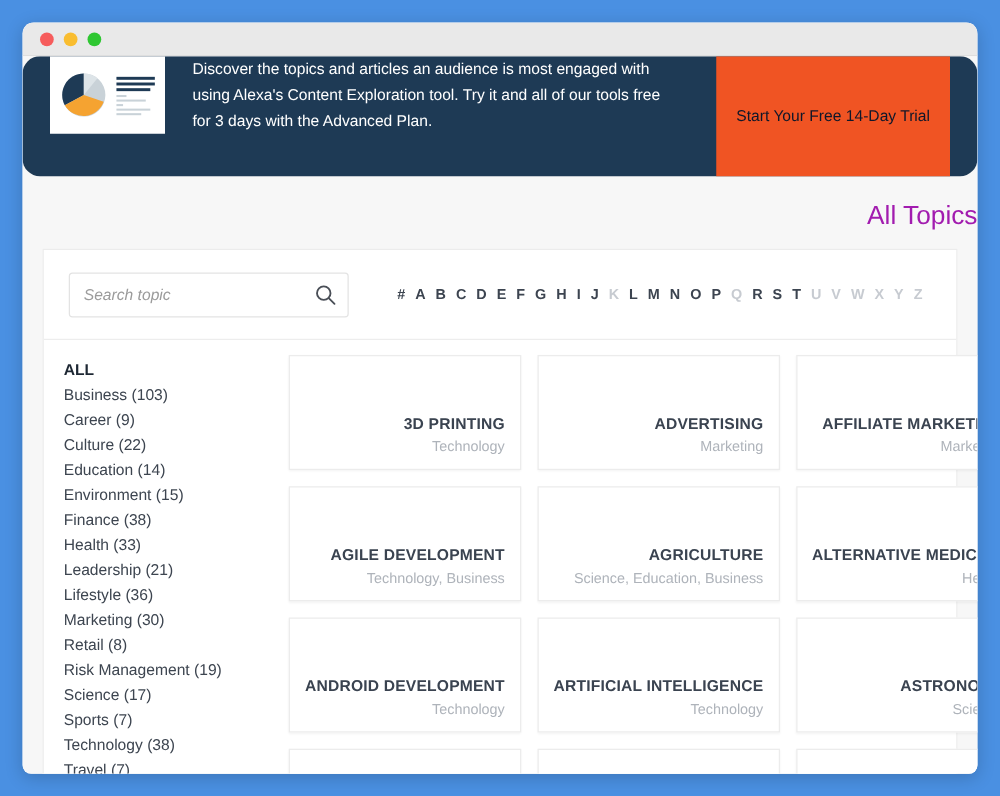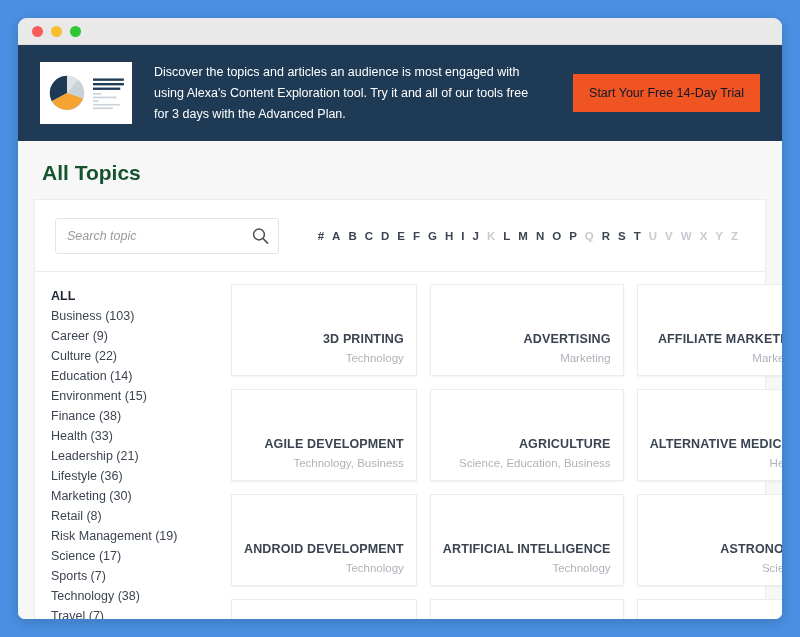--- a/index.html
+++ b/index.html
@@ -44,23 +44,23 @@
     background: #f7f7f7;
     overflow: hidden;
     position: relative;
   }
 
   
   #banner {
     background: #1e3a55;
     height: 96px;
     display: flex;
-    align-items: center;
     padding: 0 22px 0 22px;
     gap: 22px;
+    border-radius: 14px;
   }
   #banner-thumb {
     width: 92px; height: 62px;
     background: #ffffff;
     flex: 0 0 auto;
     display: flex;
     align-items: center;
     padding: 6px 8px;
     gap: 7px;
   }
@@ -82,23 +82,24 @@
     padding: 12px 16px;
     cursor: pointer;
     white-space: nowrap;
     flex: 0 0 auto;
     margin-left: auto;
   }
 
   
   #page-title {
     font-size: 21px;
-    color: #14532d;
-    font-weight: bold;
+    color: #a21caf;
+    font-weight: normal;
     padding: 20px 0 14px 24px;
+    text-align: right;
   }
 
   
   #content-card {
     background: #ffffff;
     margin: 0 16px;
     border: 1px solid #ececec;
     min-height: 420px;
   }
   #toolbar {

